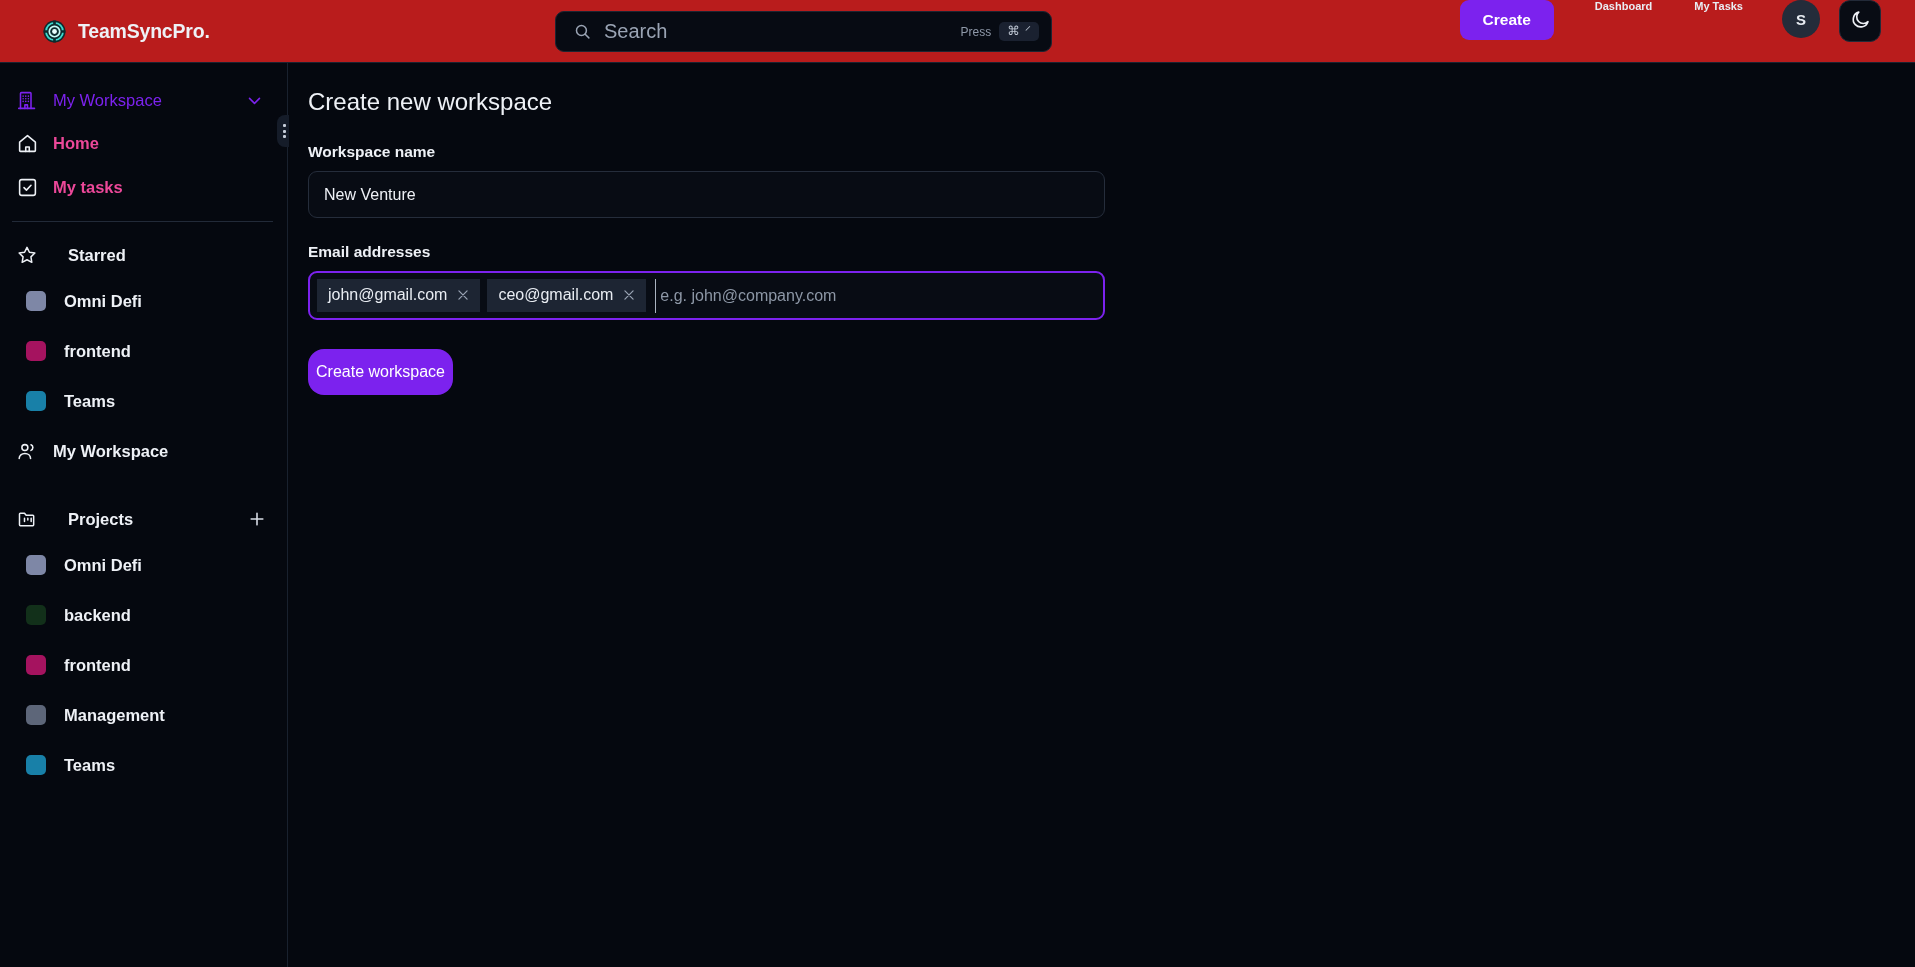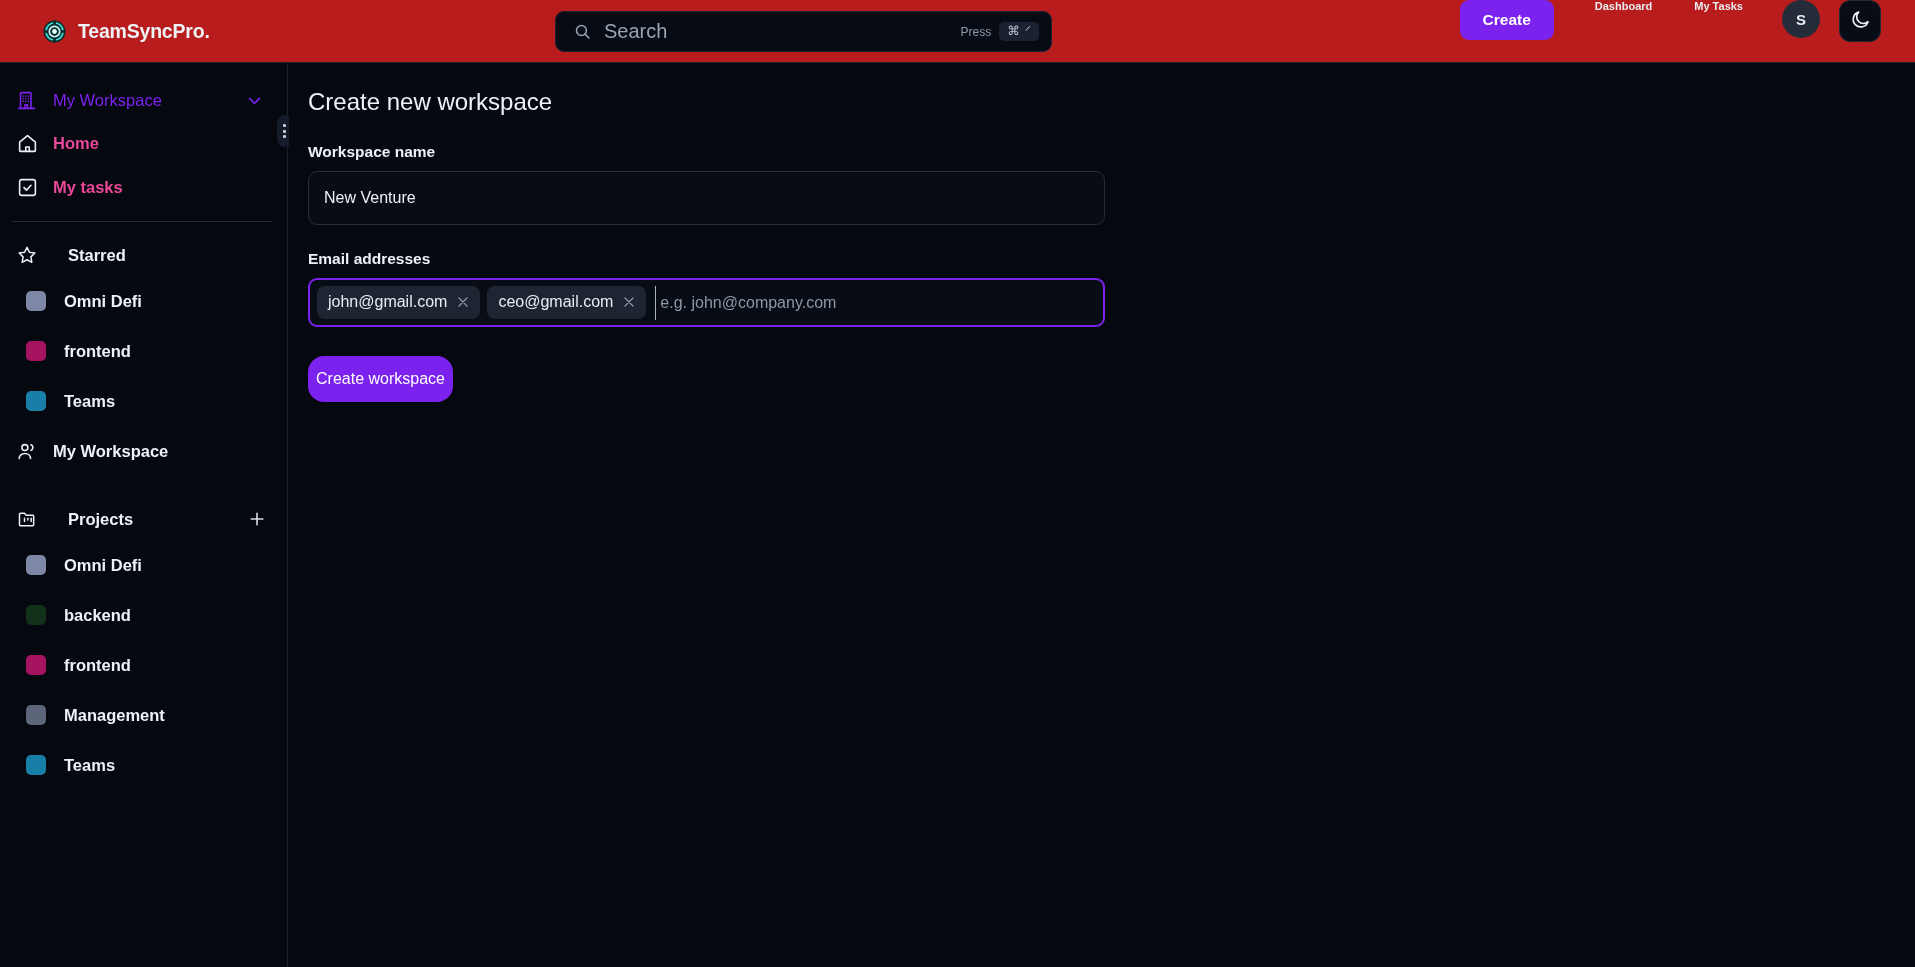--- a/index.html
+++ b/index.html
@@ -238,21 +238,21 @@
     font-weight: normal;
   }
   .field-label {
     font-size: 15.5px;
     font-weight: bold;
     color: #eef1f6;
     margin-bottom: 10px;
   }
   .text-input {
     width: 797px;
-    height: 54px;
+    height: 47px;
     border: 1px solid #252d3b;
     border-radius: 9px;
     background: #080c14;
     color: #eef1f6;
     font-size: 16px;
     font-family: inherit;
     padding: 0 15px;
     outline: none;
   }
   .spacer-22 { height: 25px; }
@@ -266,21 +266,21 @@
     display: flex;
     align-items: center;
     padding: 0 7px;
     gap: 7px;
   }
   .chip {
     display: flex;
     align-items: center;
     gap: 9px;
     background: #1d2533;
-    border-radius: 8px;
+    border-radius: 0;
     padding: 6px 10px 7px 11px;
     height: 33px;
   }
   .chip .txt { font-size: 16px; color: #e9edf3; line-height: 1; }
   .chip-x { width: 14px; height: 14px; cursor: pointer; flex: 0 0 14px; }
   .chip-input {
     flex: 1;
     border: none;
     background: transparent;
     outline: none;

